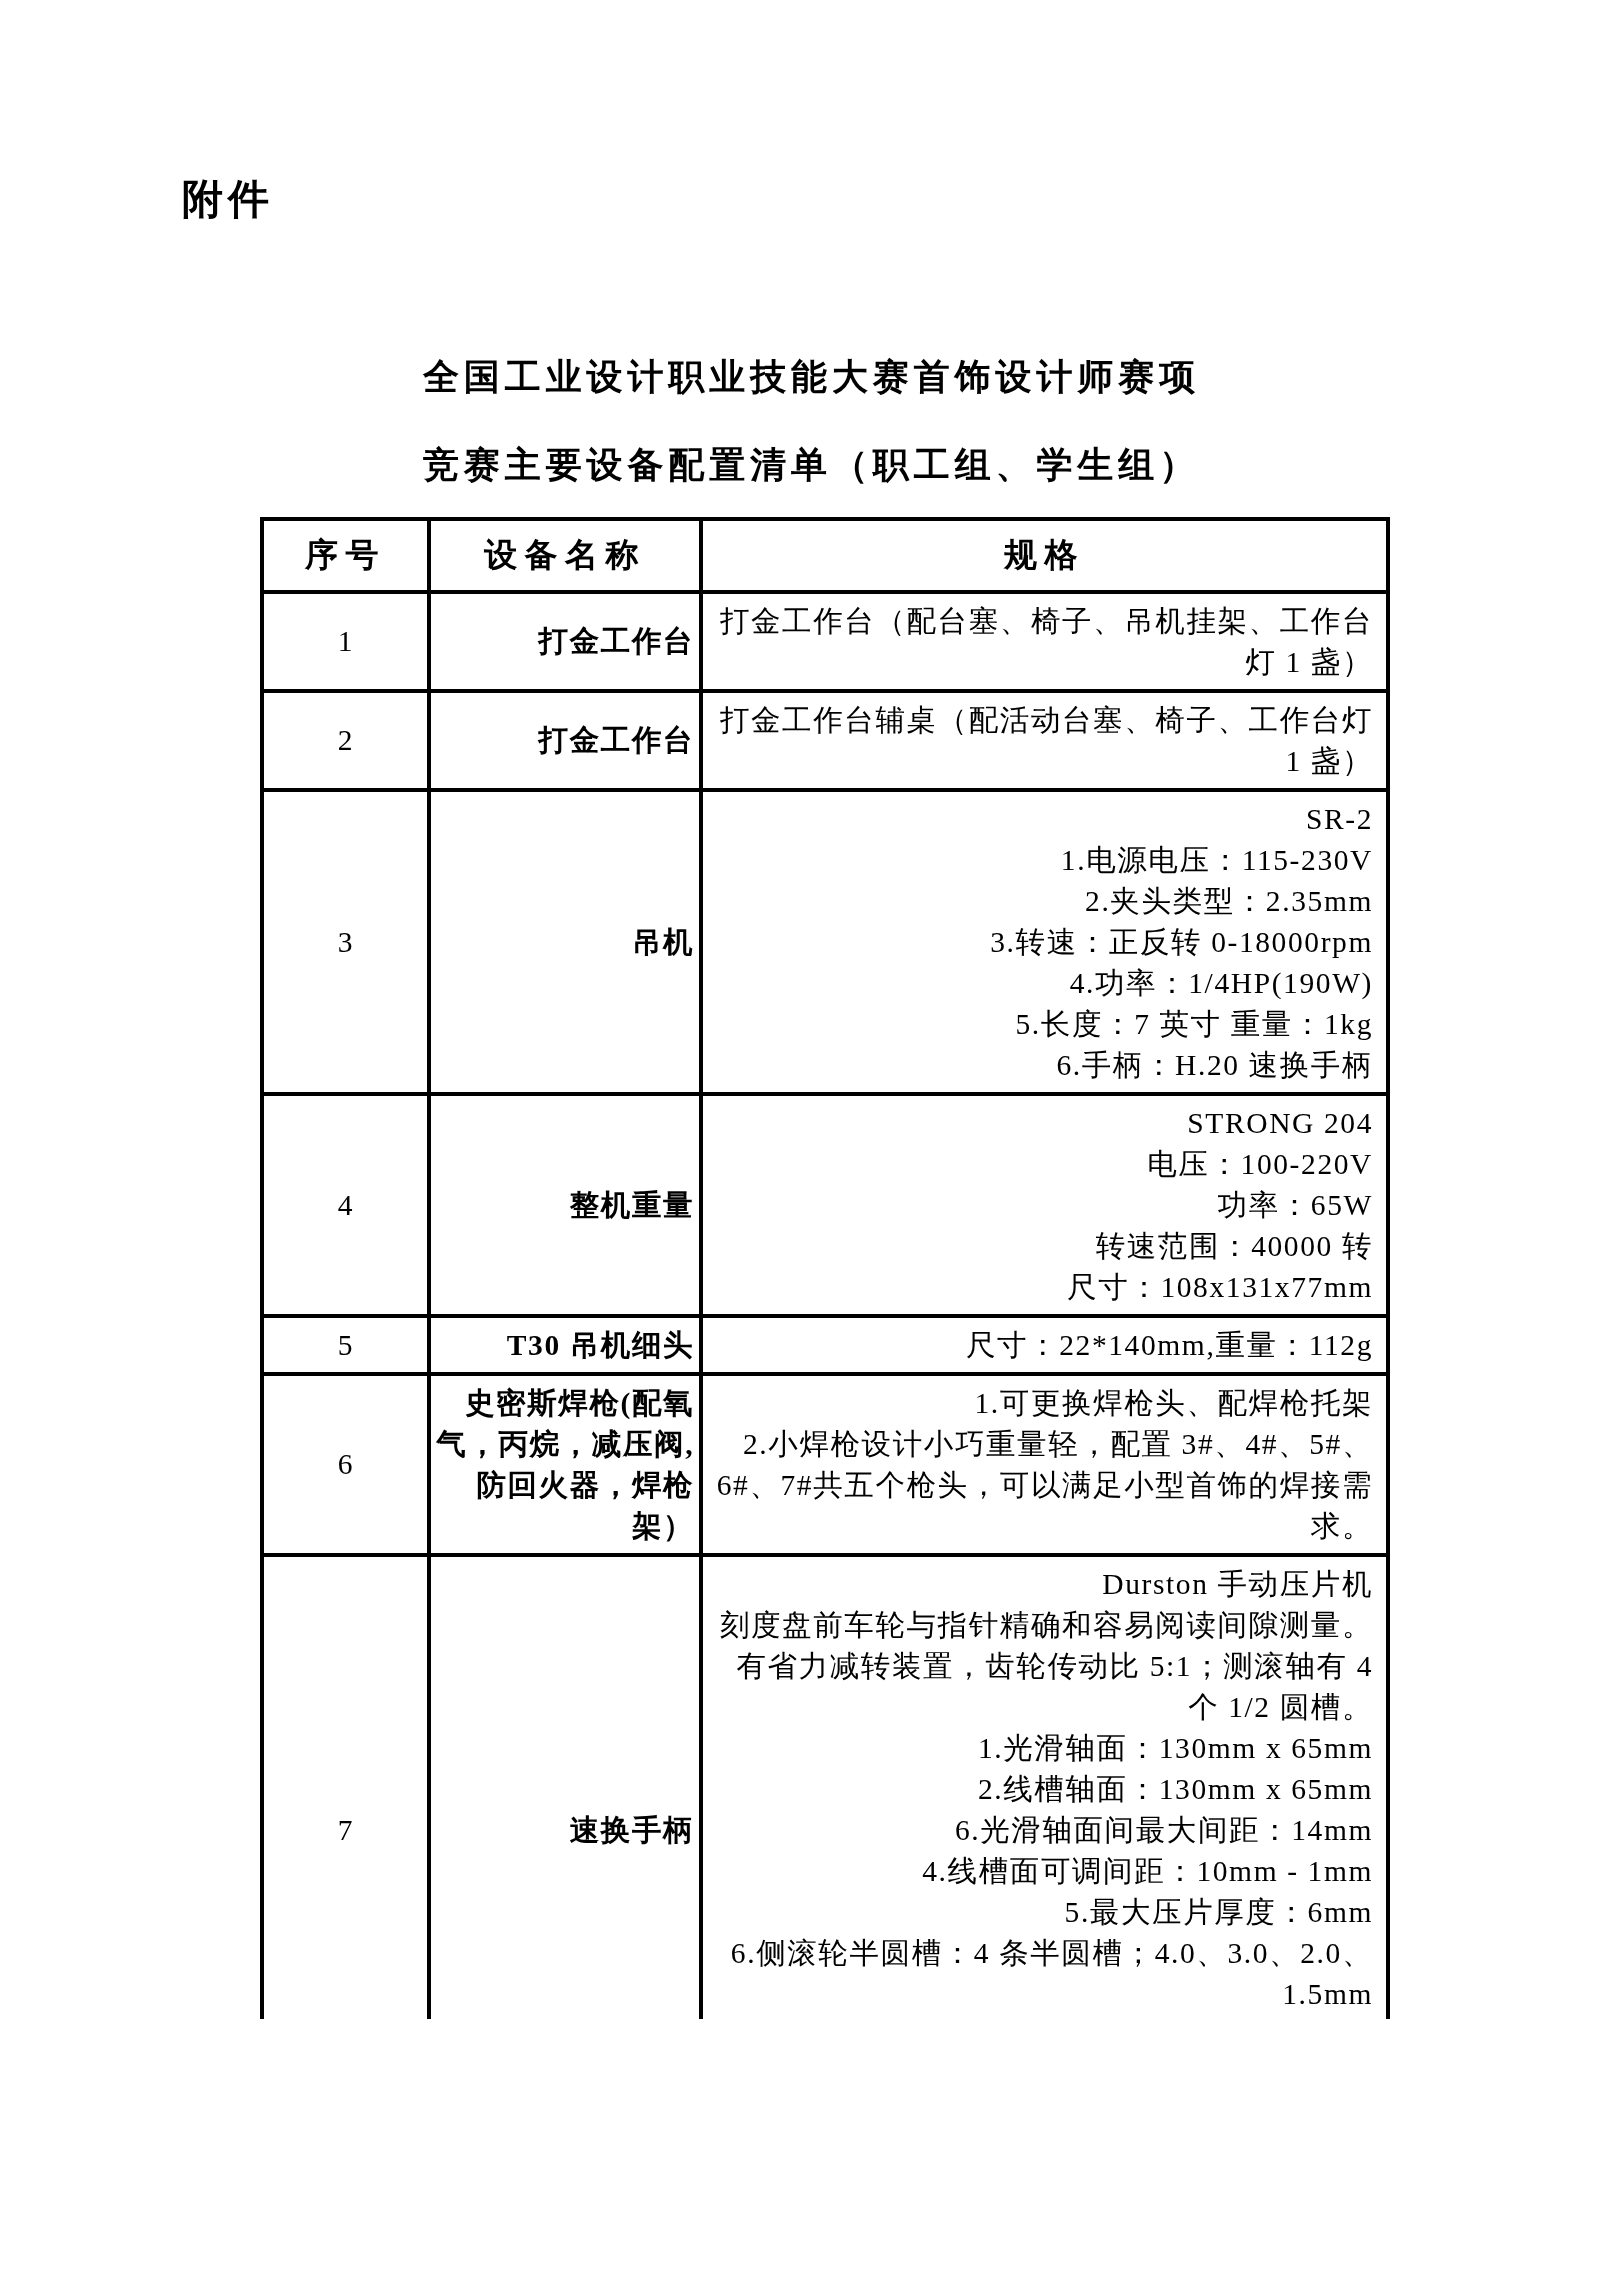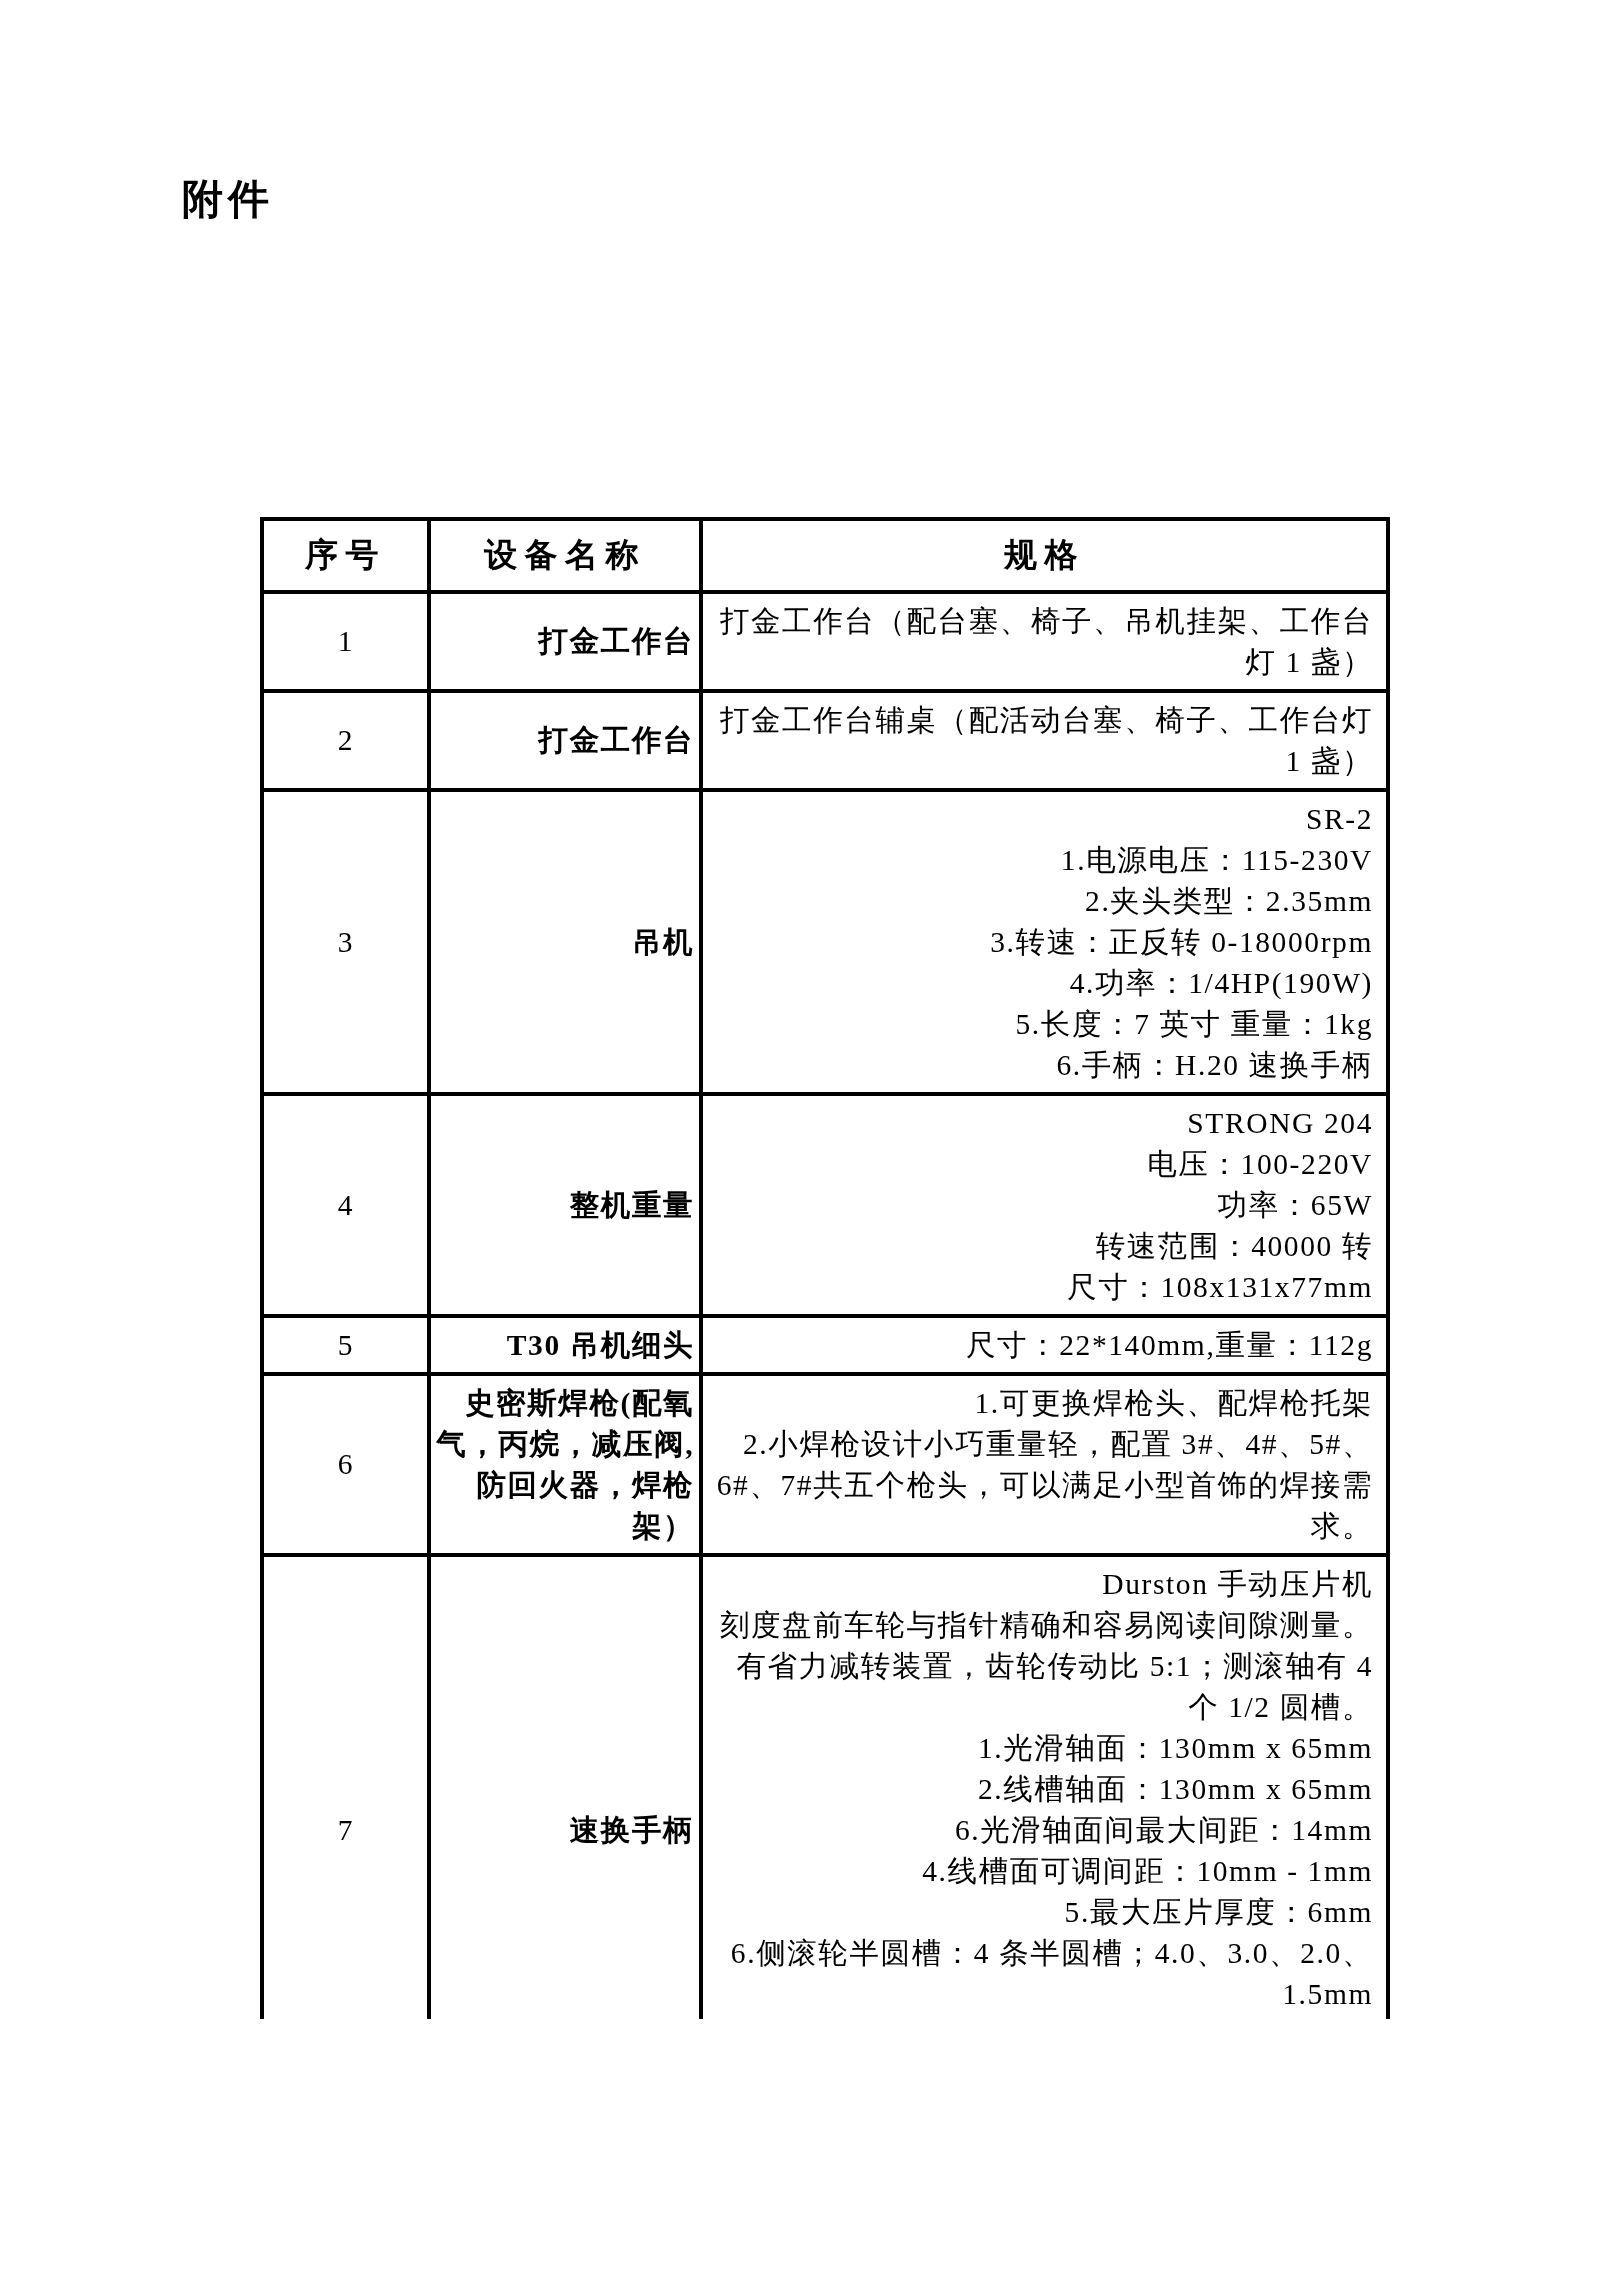--- a/index.html
+++ b/index.html
@@ -87,20 +87,22 @@
   }
 </style>
 </head>
 <body>
 
 <div class="page">
 
   <div class="attachment-label">附件</div>
 
   <div class="doc-title">
+    <div class="title-line-1">全国工业设计职业技能大赛首饰设计师赛项</div>
+    <div class="title-line-2">竞赛主要设备配置清单（职工组、学生组）</div>
   </div>
 
   <table class="equipment-table">
     <colgroup>
       <col style="width:167px">
       <col style="width:272px">
       <col style="width:687px">
     </colgroup>
     <thead>
       <tr>

